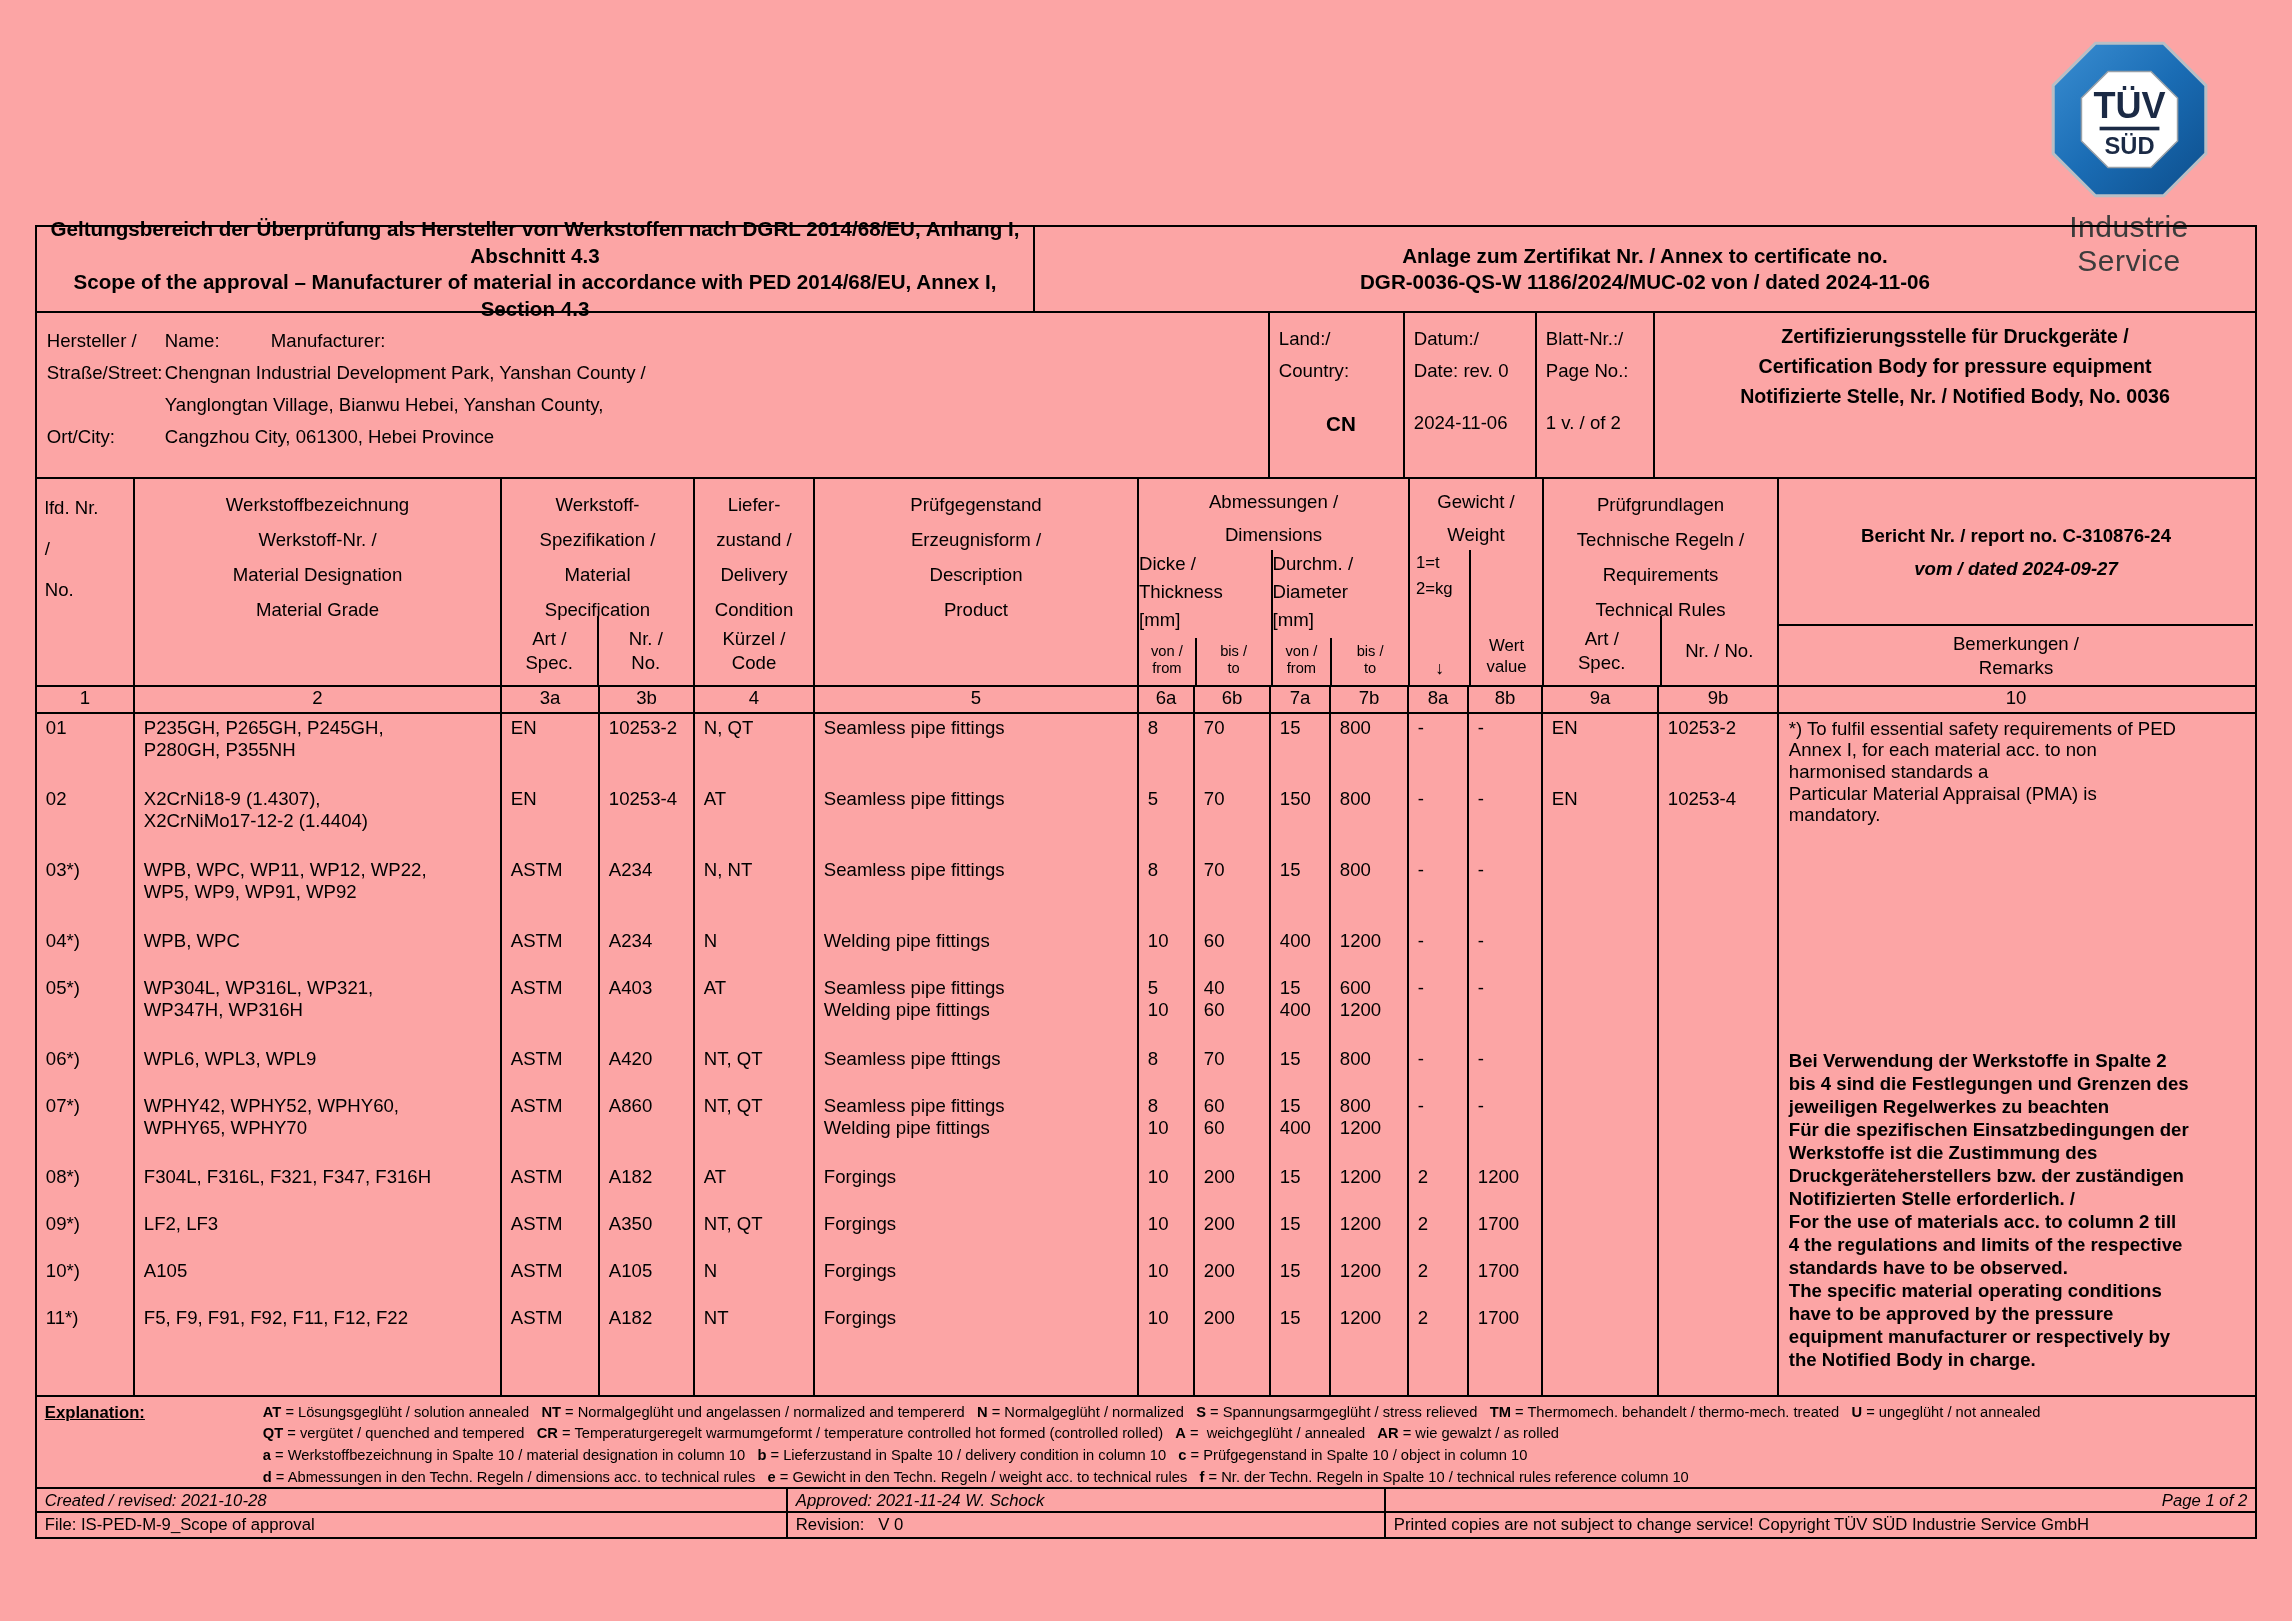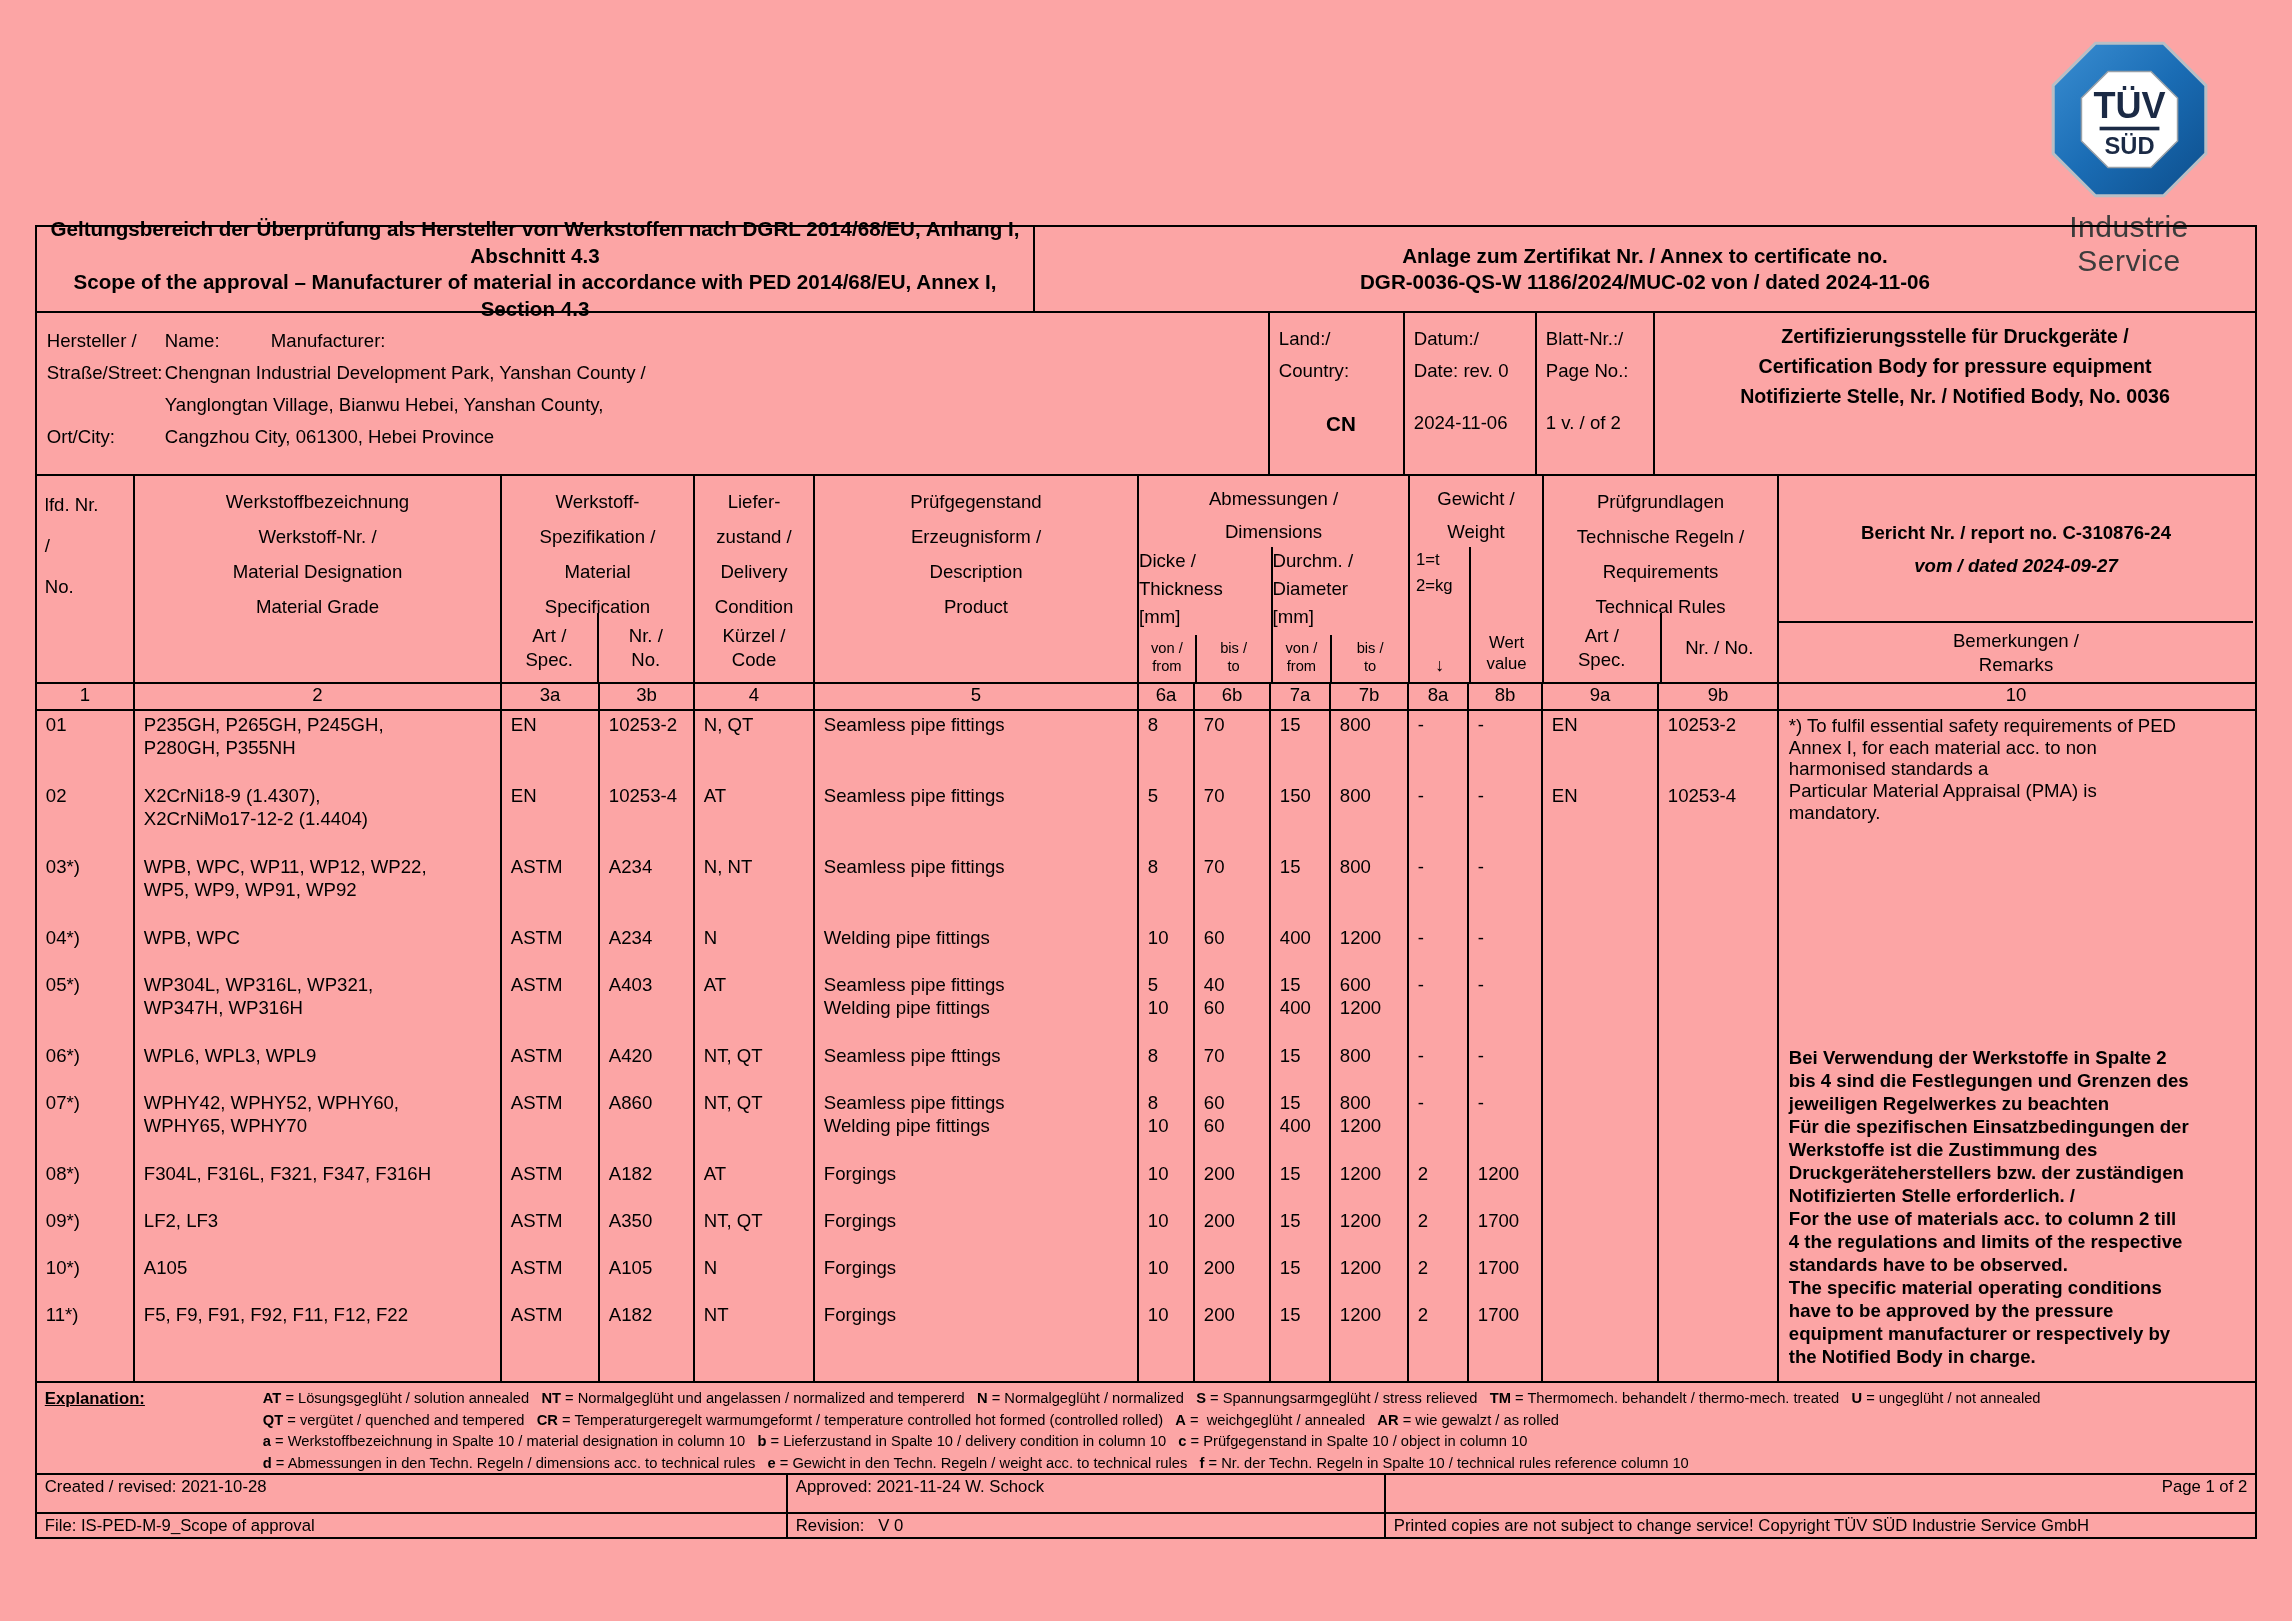--- a/index.html
+++ b/index.html
@@ -90,21 +90,21 @@
   .rk2{grid-row:6/12;font-weight:bold;line-height:23px;}
 
   
   .expl{height:92px;border-top:2px solid #000;display:flex;padding:4.9px 7.8px 0 7.8px;}
   .expl-label{width:218px;font-weight:bold;text-decoration:underline;font-size:16.7px;padding-top:1px;}
   .expl-lines{flex:1;font-size:14.7px;line-height:21.6px;white-space:pre-wrap;}
   .expl-lines b{font-weight:bold;}
 
   
   .frow{display:flex;font-size:16.7px;}
-  .f1{height:40px;border-top:2.9px solid #000;}
+  .f1{height:24px;border-top:2.9px solid #000;font-style:italic;}
   .f2{flex:1;border-top:2px solid #000;}
   .fc{padding:1px 7.8px 0 7.8px;line-height:21.6px;white-space:pre-wrap;overflow:hidden;}
   .fc1{width:751px;border-right:2px solid #000;}
   .fc2{width:598px;border-right:2px solid #000;}
   .fc3{flex:1;}
   .fr{text-align:right;}
 </style>
 </head>
 <body>
 

